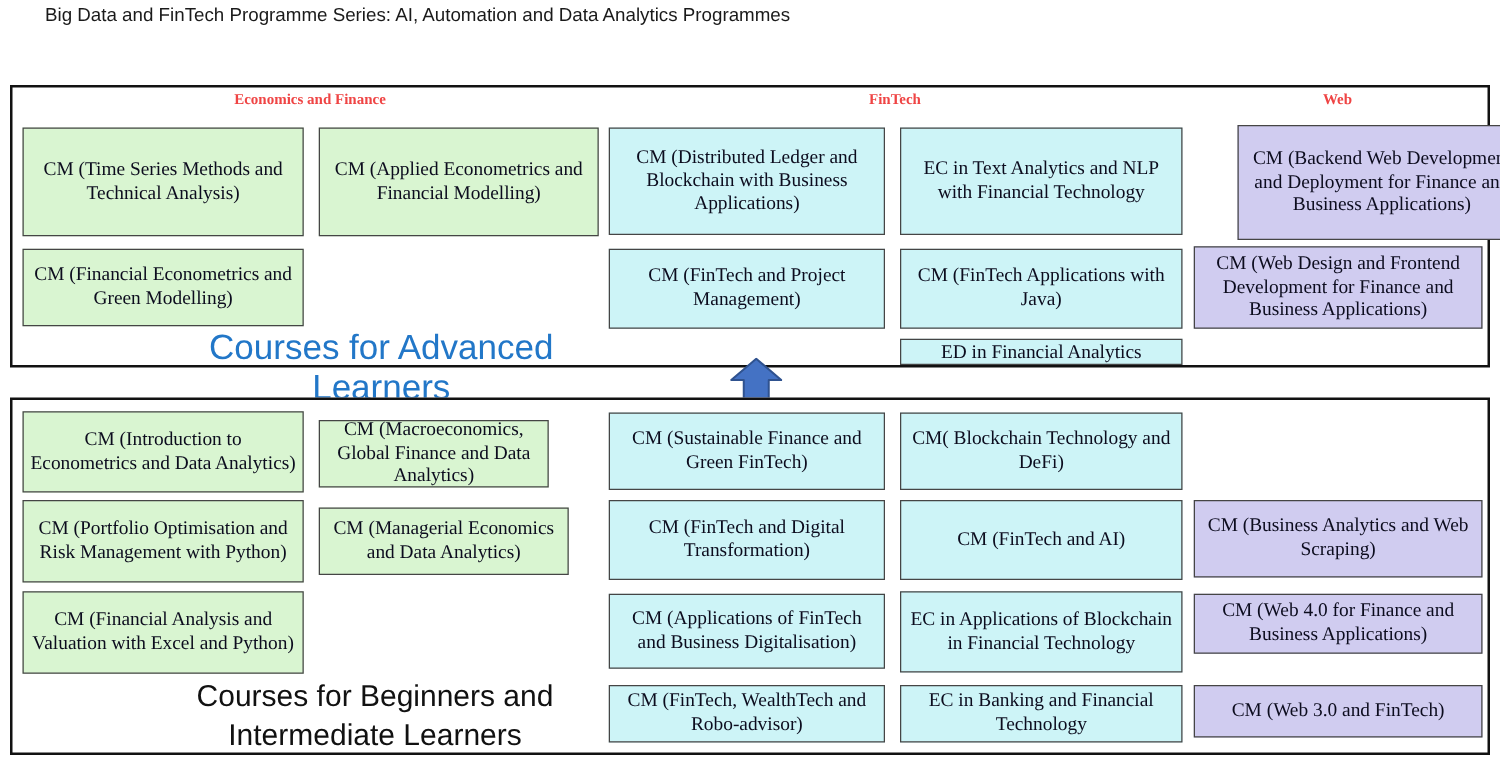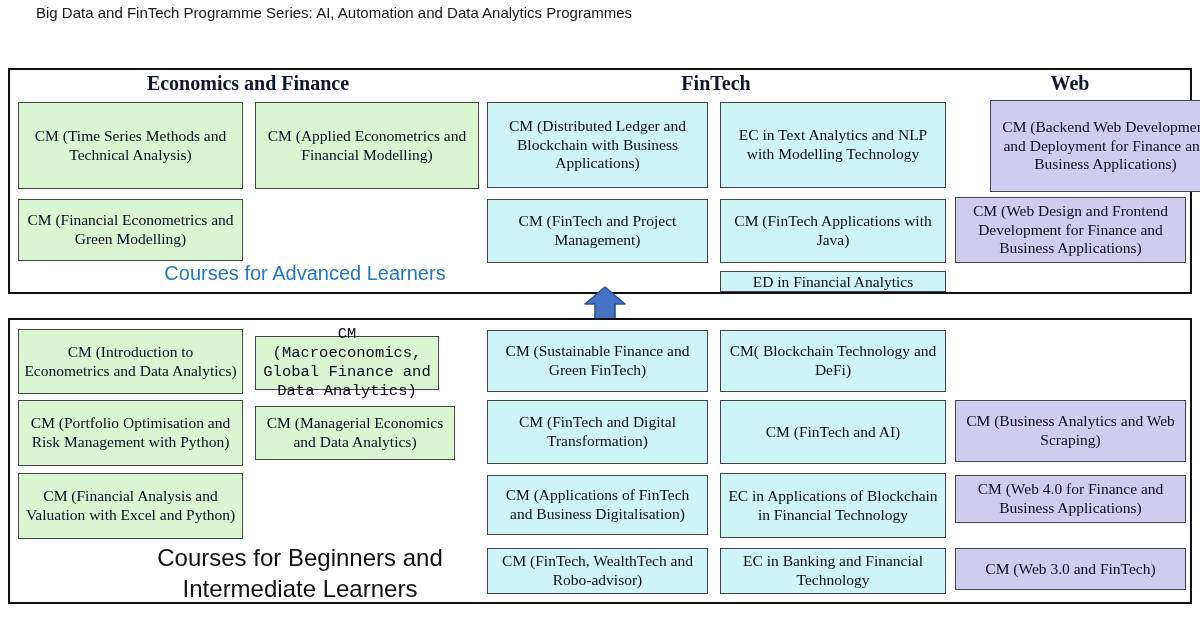--- a/index.html
+++ b/index.html
@@ -23,22 +23,22 @@
   .section {
     position: absolute;
     border: 2px solid #111111;
     background: #ffffff;
     box-sizing: border-box;
   }
   .colhead {
     position: absolute;
     font-family: "Liberation Serif", serif;
     font-weight: bold;
-    font-size: 20px;
-    color: #0f172a;
+    font-size: 12px;
+    color: #ef4444;
     text-align: center;
   }
   .box {
     position: absolute;
     display: flex;
     align-items: center;
     justify-content: center;
     text-align: center;
     font-size: 15.5px;
     line-height: 1.22;
@@ -48,21 +48,21 @@
     padding: 2px 5px;
   }
   .green  { background: var(--economics_fill, #d9f5d1); }
   .cyan   { background: var(--fintech_fill, #cdf4f7); }
   .purple { background: var(--web_fill, #d0ccf0); }
   .tiny { padding: 0 4px; line-height: 1.15; }
   .adv-label {
     position: absolute;
     left: 120px; top: 262px; width: 370px;
     font-family: "Liberation Sans", sans-serif;
-    font-size: 20px;
+    font-size: 28px;
     color: var(--advanced_label_text, #2277c8);
     text-align: center;
   }
   .beg-label {
     position: absolute;
     left: 130px; top: 542px; width: 340px;
     font-family: "Liberation Sans", sans-serif;
     font-size: 24px;
     line-height: 1.3;
     color: #111111;
@@ -84,40 +84,40 @@
 
   <div class="colhead" style="left:18px; top:72px; width:460px;">Economics and Finance</div>
   <div class="colhead" style="left:487px; top:72px; width:458px;">FinTech</div>
   <div class="colhead" style="left:955px; top:72px; width:230px;">Web</div>
 
   <div class="box green" style="left:18px; top:102px; width:225px; height:87px;">CM (Time Series Methods and Technical Analysis)</div>
   <div class="box green" style="left:255px; top:102px; width:224px; height:87px;">CM (Applied Econometrics and Financial Modelling)</div>
   <div class="box green" style="left:18px; top:199px; width:225px; height:62px;">CM (Financial Econometrics and Green Modelling)</div>
 
   <div class="box cyan" style="left:487px; top:102px; width:221px; height:86px;">CM (Distributed Ledger and Blockchain with Business Applications)</div>
-  <div class="box cyan" style="left:720px; top:102px; width:226px; height:86px;">EC in Text Analytics and NLP with Modelling Technology</div>
+  <div class="box cyan" style="left:720px; top:102px; width:226px; height:86px;">EC in Text Analytics and NLP with Financial Technology</div>
   <div class="box cyan" style="left:487px; top:199px; width:221px; height:64px;">CM (FinTech and Project Management)</div>
   <div class="box cyan" style="left:720px; top:199px; width:226px; height:64px;">CM (FinTech Applications with Java)</div>
   <div class="box cyan tiny" style="left:720px; top:271px; width:226px; height:21px;">ED in Financial Analytics</div>
 
   <div class="box purple" style="left:955px; top:100px; width:231px; height:92px;margin-left:35px;">CM (Backend Web Development and Deployment for Finance and Business Applications)</div>
   <div class="box purple" style="left:955px; top:197px; width:231px; height:66px;">CM (Web Design and Frontend Development for Finance and Business Applications)</div>
 
   <div class="adv-label">Courses for Advanced Learners</div>
 
   <div class="arrow-wrap">
     <svg width="42" height="46" viewBox="0 0 42 46">
       <path d="M21 1 L41 18 L31 18 L31 45 L11 45 L11 18 L1 18 Z" fill="#4472c4" stroke="#2f528f" stroke-width="1.6" stroke-linejoin="round"></path>
     </svg>
   </div>
 
   <div class="section" style="left:8px; top:318px; width:1184px; height:286px;"></div>
 
   <div class="box green" style="left:18px; top:329px; width:225px; height:65px;">CM (Introduction to Econometrics and Data Analytics)</div>
-  <div class="box green" style="left:255px; top:336px; width:184px; height:54px;font-family:Liberation Mono, monospace;">CM (Macroeconomics, Global Finance and Data Analytics)</div>
+  <div class="box green" style="left:255px; top:336px; width:184px; height:54px;">CM (Macroeconomics, Global Finance and Data Analytics)</div>
   <div class="box green" style="left:18px; top:400px; width:225px; height:66px;">CM (Portfolio Optimisation and Risk Management with Python)</div>
   <div class="box green" style="left:255px; top:406px; width:200px; height:54px;">CM (Managerial Economics and Data Analytics)</div>
   <div class="box green" style="left:18px; top:473px; width:225px; height:66px;">CM (Financial Analysis and Valuation with Excel and Python)</div>
 
   <div class="box cyan" style="left:487px; top:330px; width:221px; height:62px;">CM (Sustainable Finance and Green FinTech)</div>
   <div class="box cyan" style="left:720px; top:330px; width:226px; height:62px;">CM( Blockchain Technology and DeFi)</div>
   <div class="box cyan" style="left:487px; top:400px; width:221px; height:64px;">CM (FinTech and Digital Transformation)</div>
   <div class="box cyan" style="left:720px; top:400px; width:226px; height:64px;">CM (FinTech and AI)</div>
   <div class="box cyan" style="left:487px; top:475px; width:221px; height:60px;">CM (Applications of FinTech and Business Digitalisation)</div>
   <div class="box cyan" style="left:720px; top:473px; width:226px; height:65px;">EC in Applications of Blockchain in Financial Technology</div>

